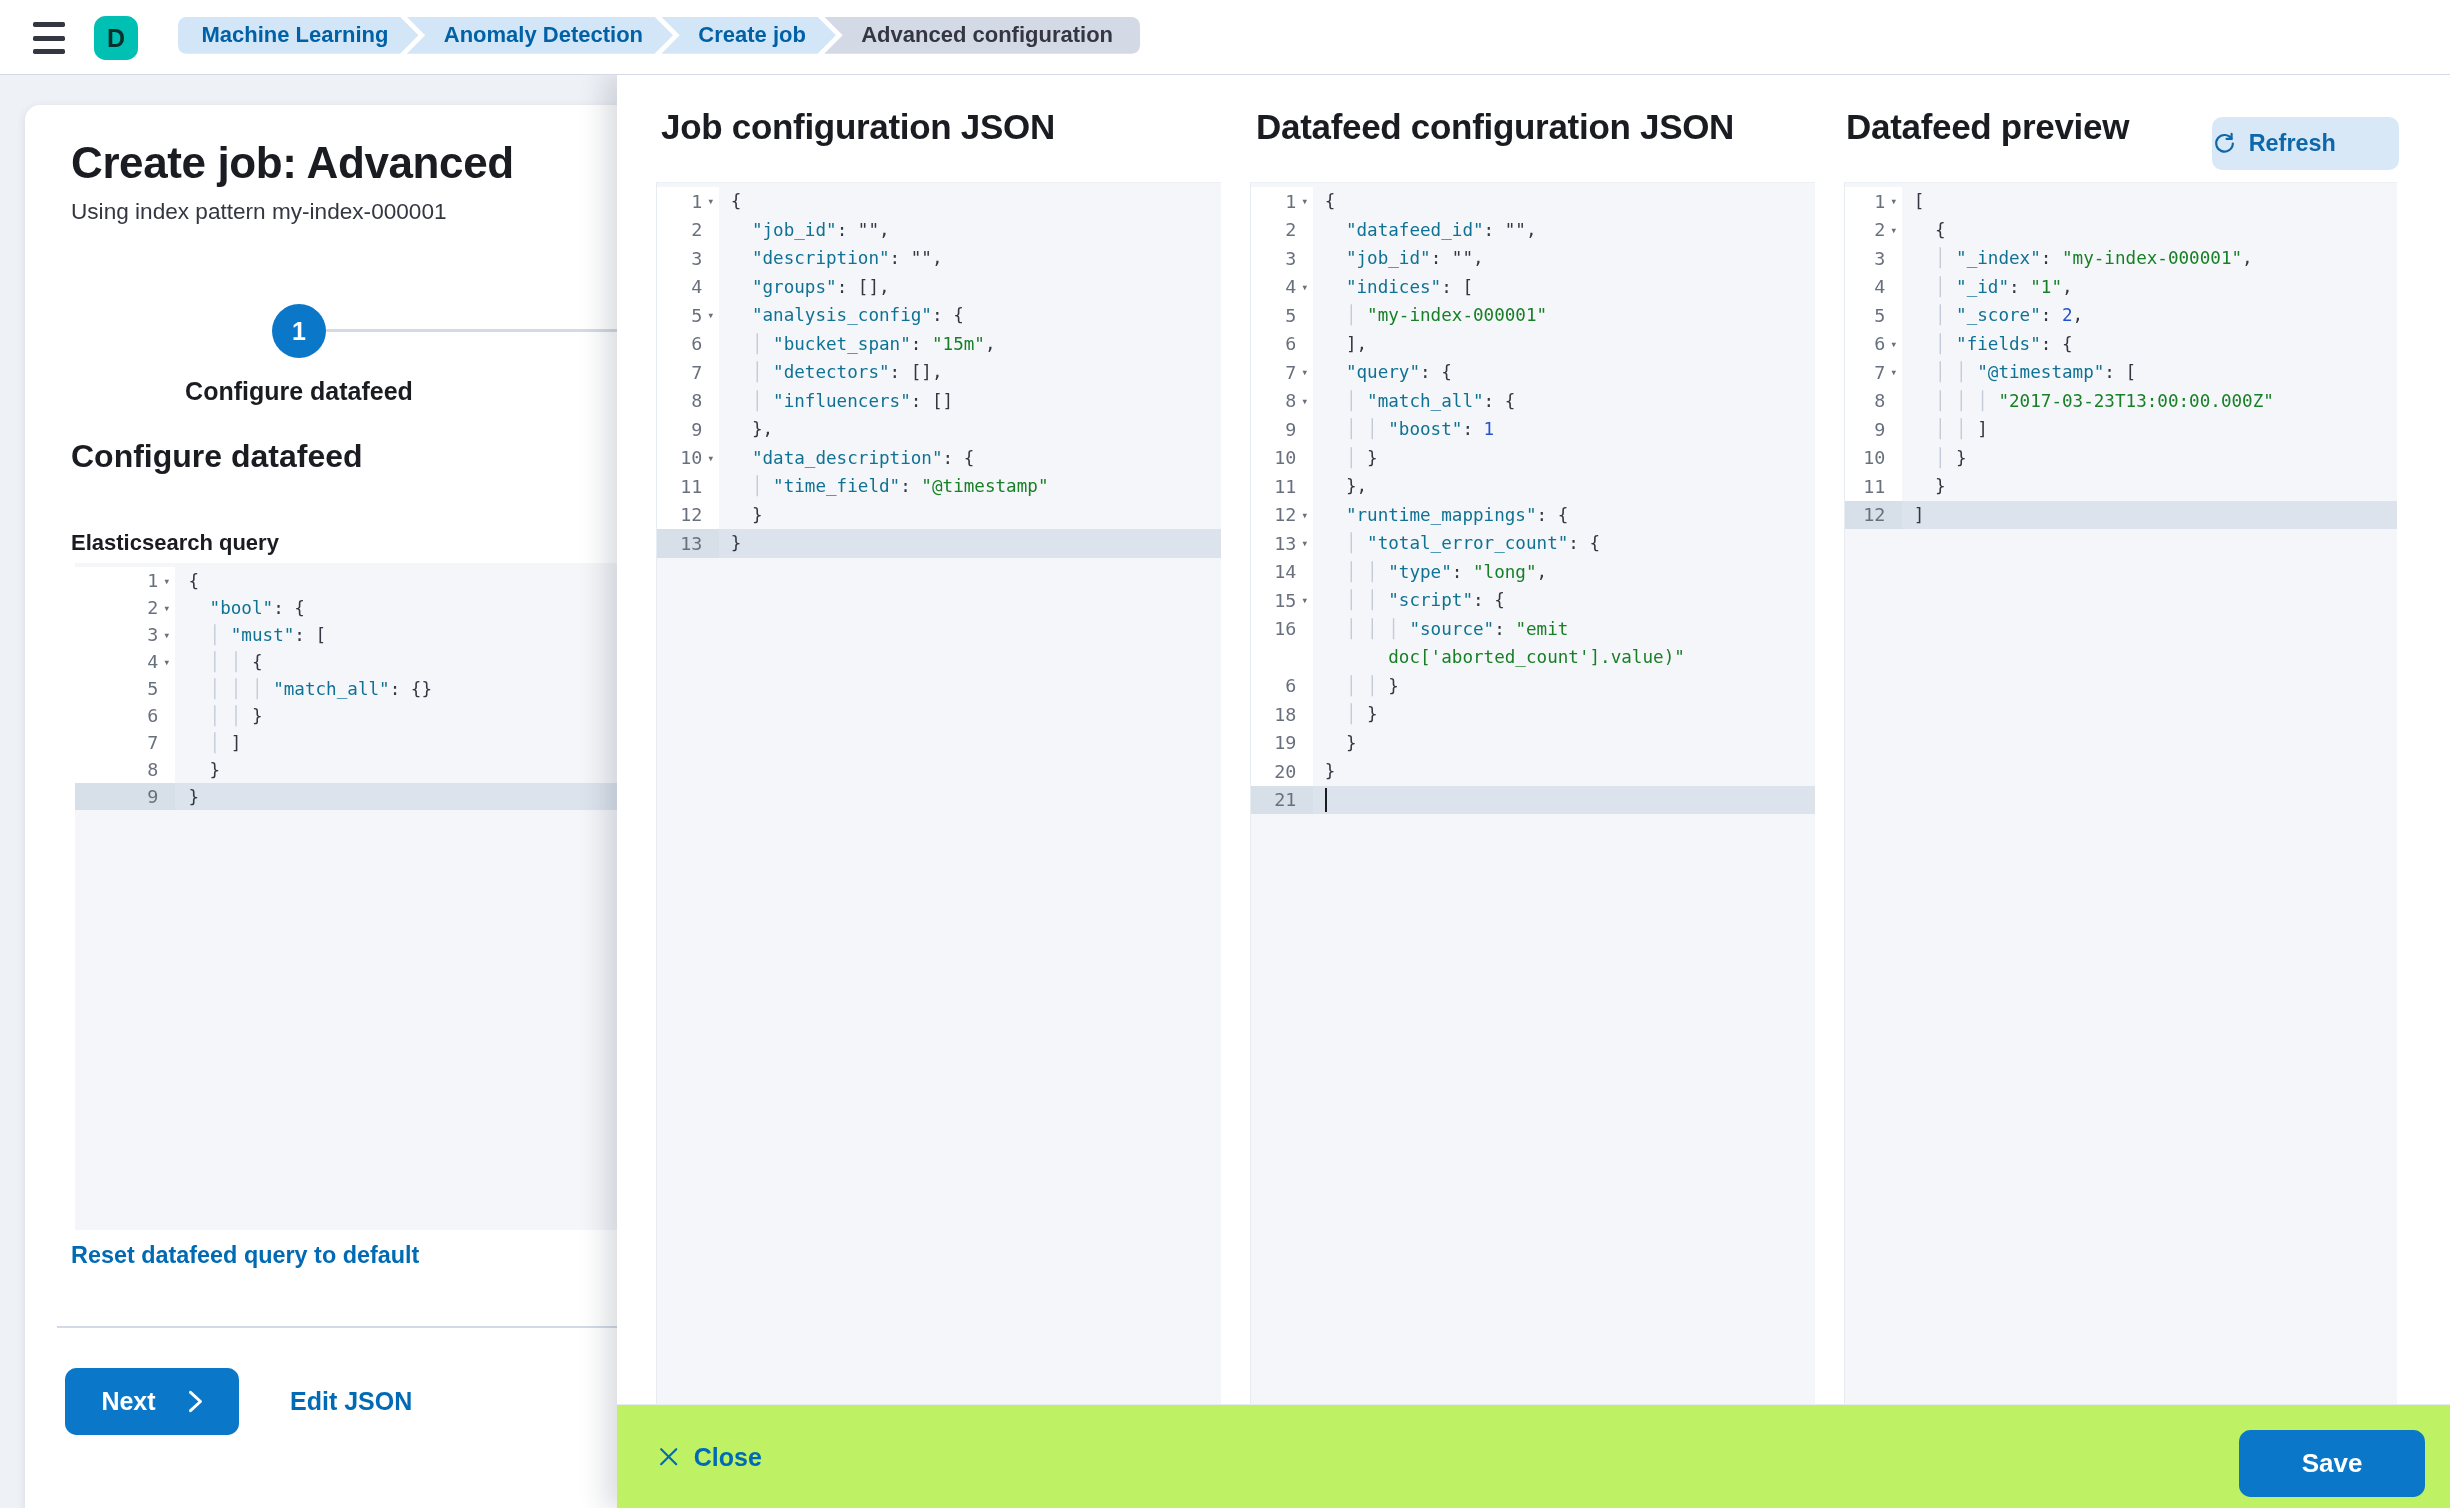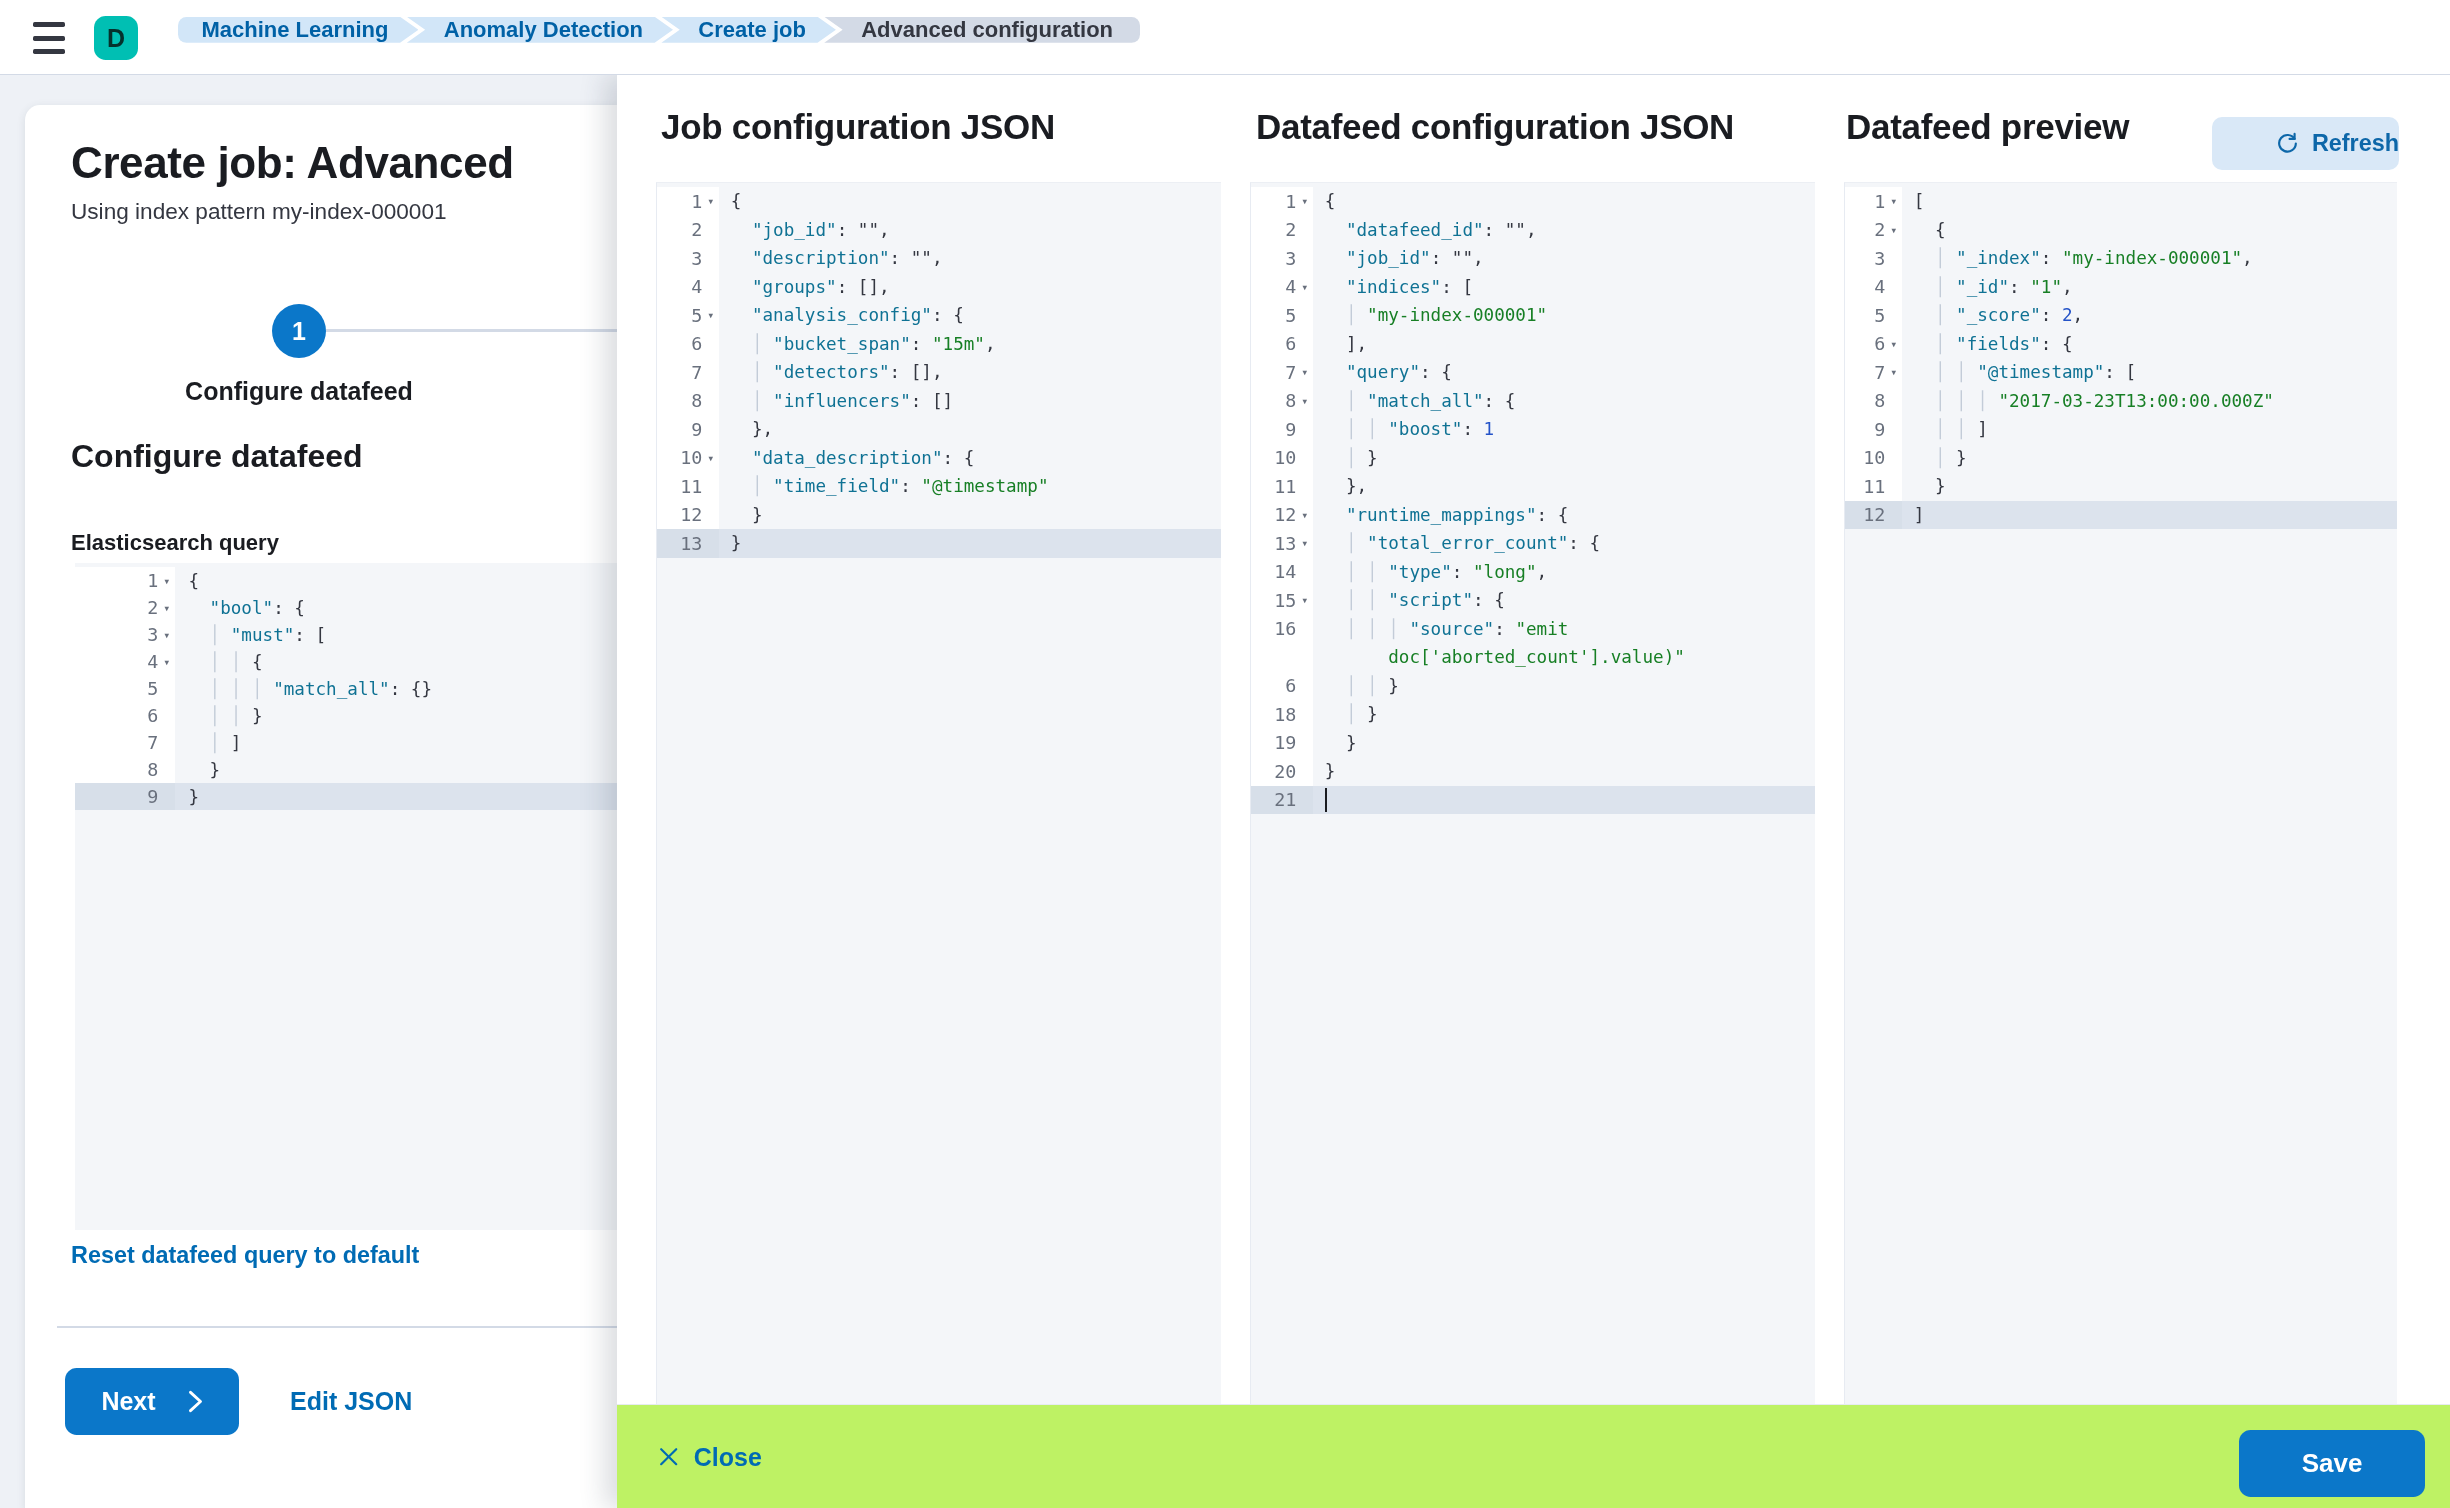--- a/index.html
+++ b/index.html
@@ -8,21 +8,21 @@
 
   
   .topbar { position:absolute; left:0; top:0; width:2450px; height:75px;
     background:#fff; border-bottom:1.7px solid #d3dae6; z-index:40; }
   .hamburger { position:absolute; left:33px; top:22px; width:33px; height:32px;
     display:flex; flex-direction:column; justify-content:space-between; cursor:pointer; }
   .hamburger span { display:block; width:32px; height:5px; border-radius:1.7px; background:#343741; }
   .space-avatar { position:absolute; left:94px; top:16px; width:44px; height:44px;
     border-radius:11.7px; background:#00bfb3; color:#05312c; font-size:25px; font-weight:700;
     display:flex; align-items:center; justify-content:center; cursor:pointer; }
-  .breadcrumbs { position:absolute; left:178px; top:16.7px; height:26px; display:flex; align-items:stretch;border-radius:8px; }
+  .breadcrumbs { position:absolute; left:178px; top:16.7px; height:37px; display:flex; align-items:stretch;border-radius:8px; }
   .crumb { display:flex; align-items:center; font-size:22px; font-weight:600;
     background:#d2e6f8; color:#0061a6; cursor:pointer; white-space:nowrap; }
   .crumb.first { border-radius:8.4px 0 0 8.4px; padding:0 30px 0 23.4px;
     clip-path:polygon(0 0, calc(100% - 18.4px) 0, 100% 50%, calc(100% - 18.4px) 100%, 0 100%); }
   .crumb.mid { margin-left:-11.7px; padding:0 30px 0 37px;
     clip-path:polygon(0 0, calc(100% - 18.4px) 0, 100% 50%, calc(100% - 18.4px) 100%, 0 100%, 18.4px 50%); }
   .crumb.last { margin-left:-11.7px; background:#d3dae6; color:#343741; cursor:default;
     border-radius:0 8.4px 8.4px 0; padding:0 27px 0 37px;
     clip-path:polygon(0 0, 100% 0, 100% 100%, 0 100%, 18.4px 50%); }
 
@@ -48,21 +48,21 @@
   .edit-json-link { position:absolute; left:265px; top:1276px; font-size:25px; font-weight:600;
     color:#006bb4; cursor:pointer; line-height:40px; }
 
   
   .flyout { position:absolute; left:617px; top:75px; width:1833px; height:1434px; background:#fff;
     box-shadow:-11.7px 0 25px rgba(50,60,80,.18); z-index:20; }
   .col-title { position:absolute; top:32px; font-size:35px; font-weight:700; letter-spacing:-0.3px; }
   .t-job { left:44px; } .t-df { left:639px; } .t-prev { left:1229px; }
   .refresh-btn { position:absolute; left:1595px; top:42px; width:187px; height:53px; border-radius:10px;
     background:#d9e8f7; border:none; color:#0d67a9; font-size:23.4px; font-weight:600;
-    display:flex; align-items:center; justify-content:flex-end; gap:11.7px; cursor:pointer; }
+    display:flex; align-items:center; justify-content:flex-start; gap:11.7px; cursor:pointer; }
 
   
   .editor { position:absolute; background:#f4f6f9; overflow:hidden; cursor:text;
     font-family:"DejaVu Sans Mono", monospace; border-left:1.7px solid #e7ebf2; border-top:0.8px solid #eceff4; }
   .ed-job  { left:39px;   top:107px; width:565px; height:1222px; }
   .ed-df   { left:633px;  top:107px; width:565px; height:1222px; }
   .ed-prev { left:1227px; top:107px; width:553px; height:1222px; }
   .ed-es   { position:absolute; left:50px; top:458px; width:542px; height:667px; border:none; }
   .editor .rows { padding-top:4.2px; }
   .row { display:flex; align-items:center; }

